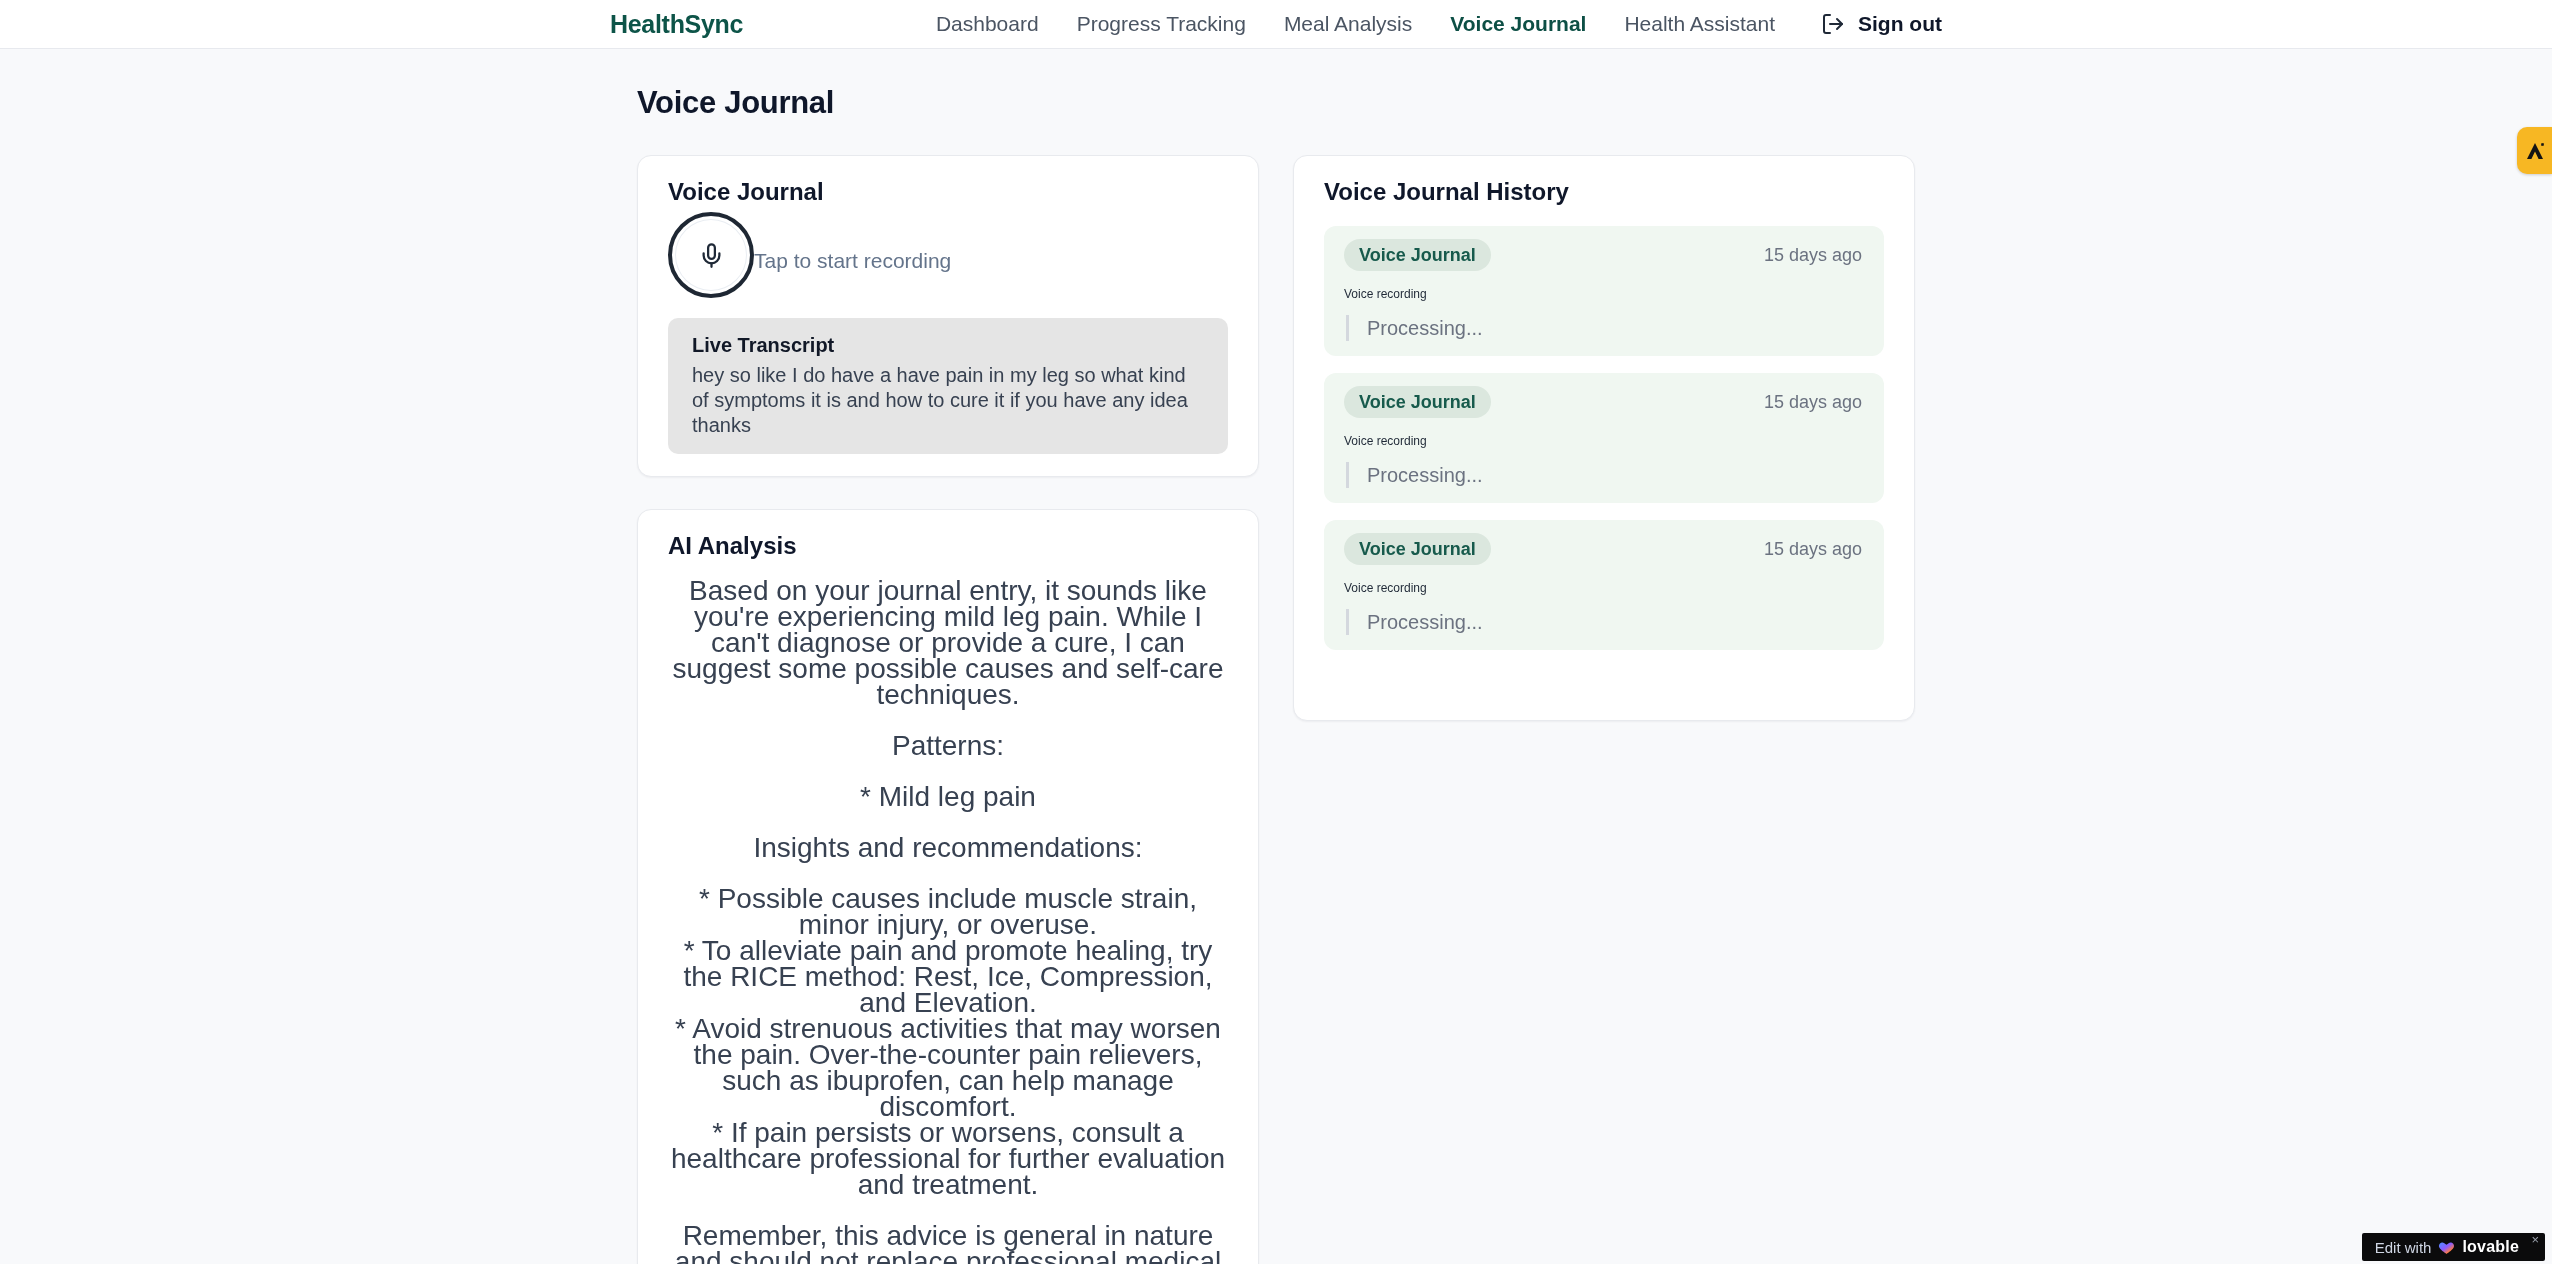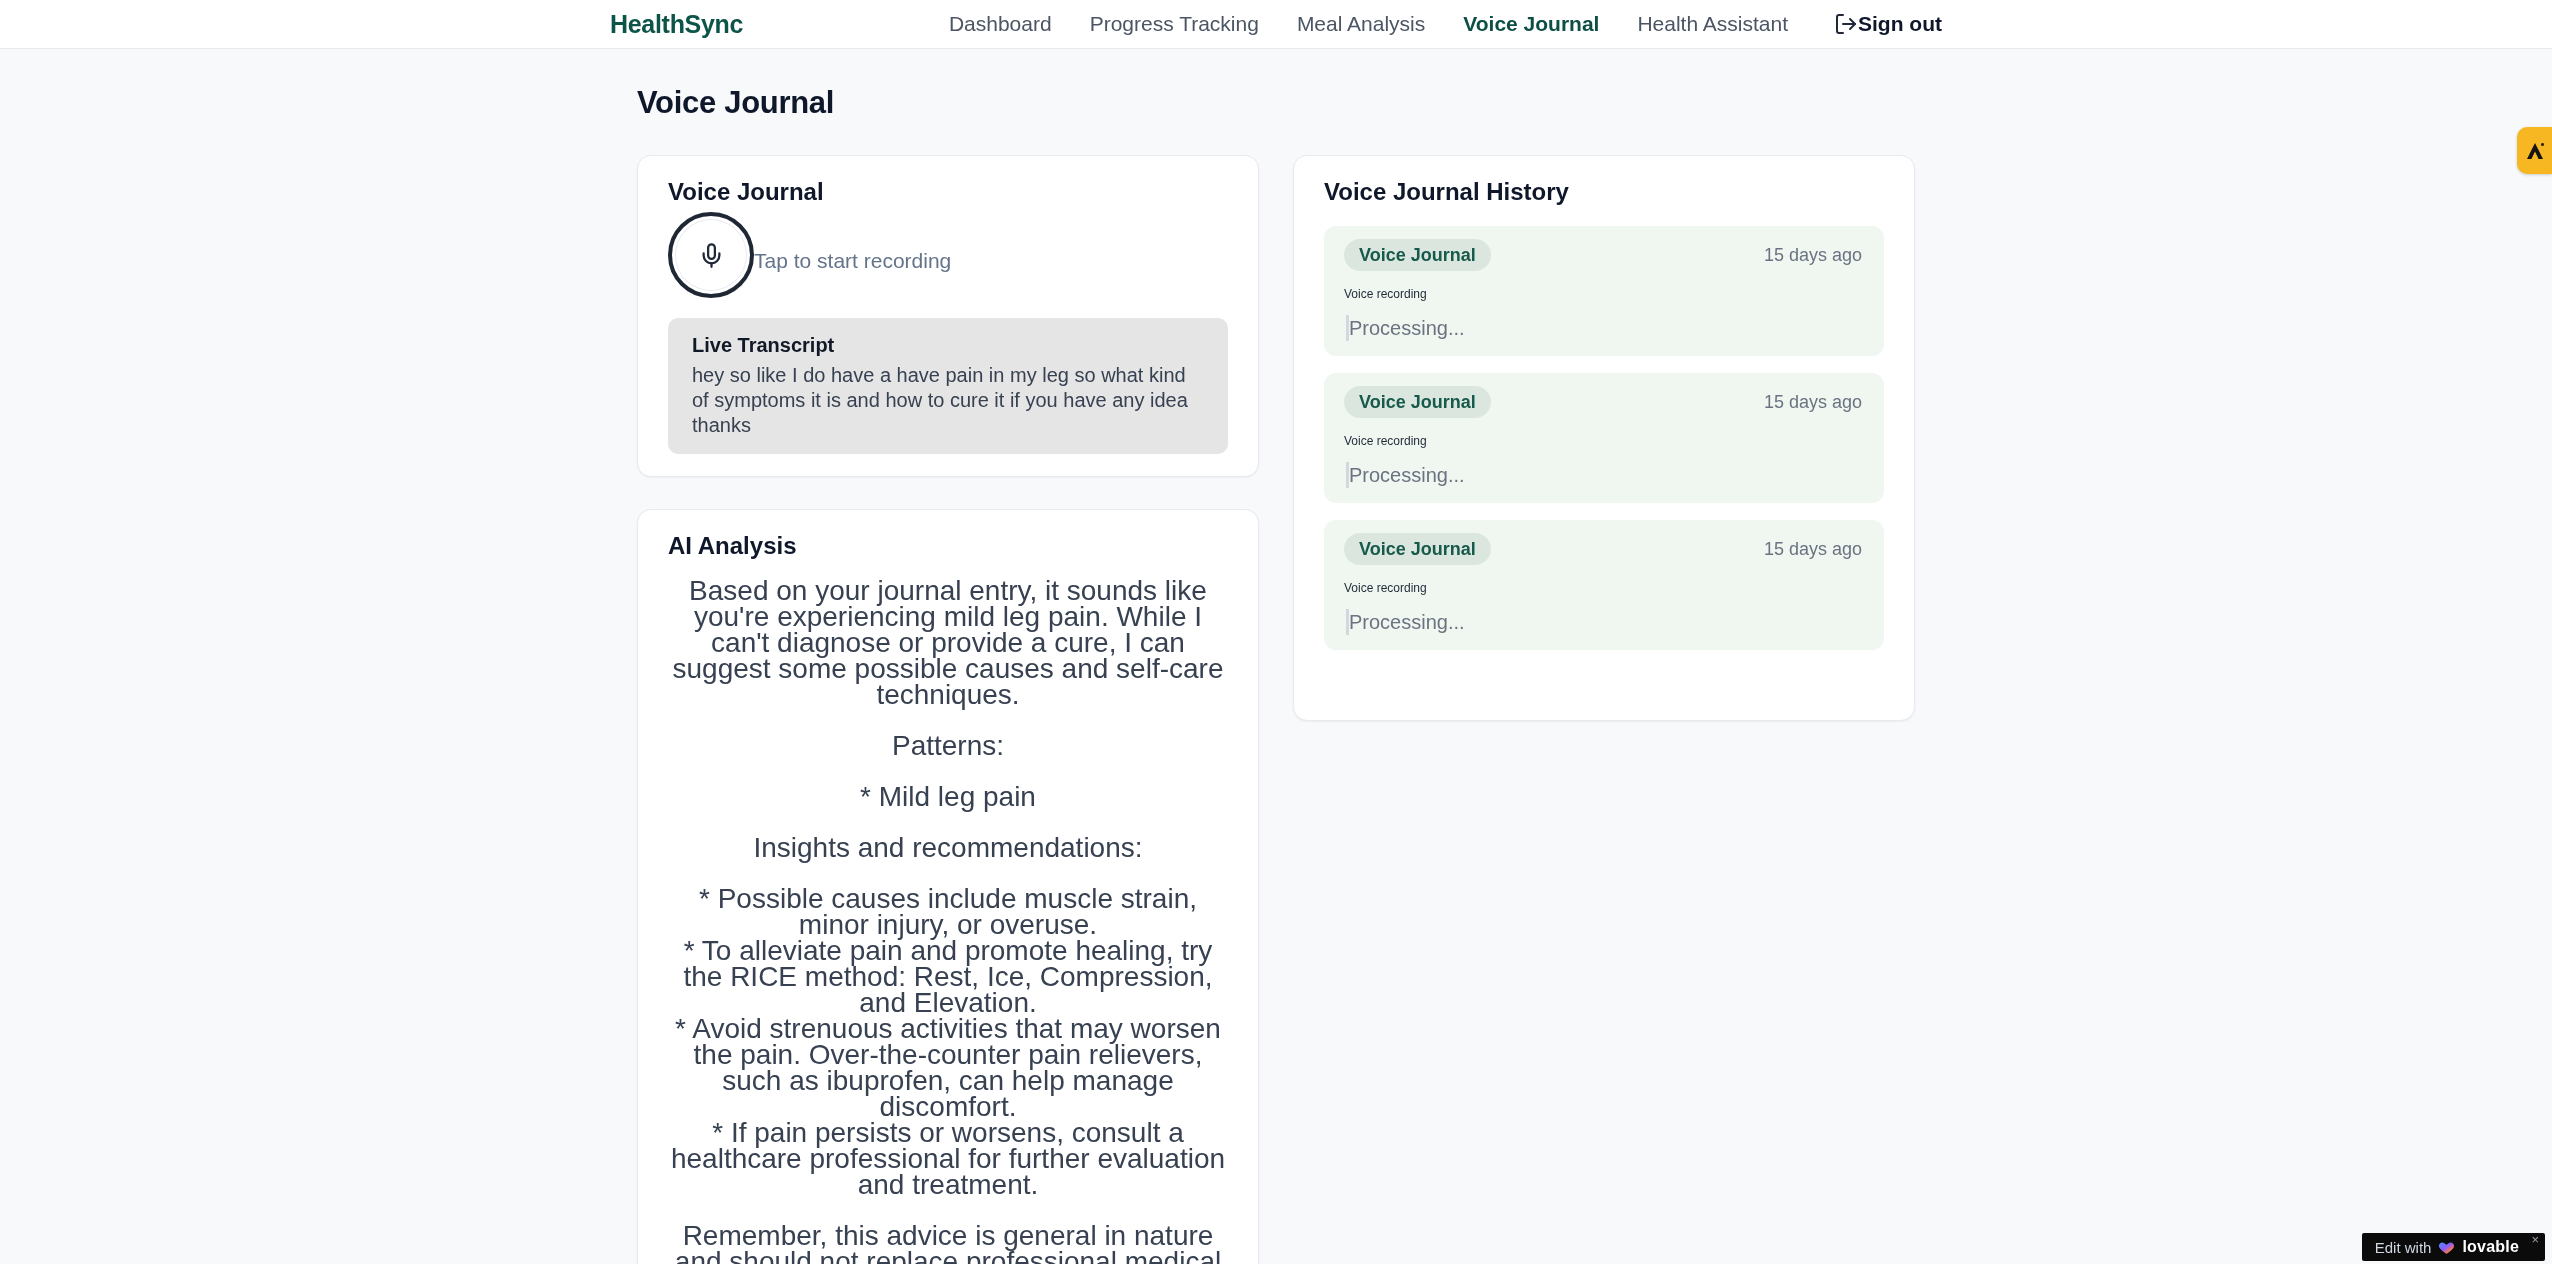--- a/index.html
+++ b/index.html
@@ -11,21 +11,21 @@
     position:relative;
   }
 
   
   .header { height:49px; background:#ffffff; border-bottom:1px solid #e7e9ee; display:flex; align-items:center; }
   .header-inner { width:1332px; margin:0 auto; display:flex; align-items:center; }
   .logo { font-size:25px; font-weight:700; color:#0d5448; letter-spacing:-0.3px; cursor:pointer; }
   .nav { margin-left:auto; display:flex; align-items:flex-end; gap:38px; }
   .nav-link { font-size:21px; color:#4b5563; cursor:pointer; white-space:nowrap; }
   .nav-link.active { color:#0d4f45; font-weight:700; }
-  .signout { display:flex; align-items:center; gap:0; margin-left:46px; cursor:pointer; }
+  .signout { display:flex; align-items:center; gap:13px; margin-left:46px; cursor:pointer; }
   .signout-label { font-size:21px; font-weight:600; color:#0f172a; }
   .signout svg { width:24px; height:24px; stroke:#1f2937; }
 
   
   .main { width:1278px; margin:0 auto; padding-top:36px; }
   .page-title { font-size:31px; font-weight:700; color:#0f172a; margin-bottom:34px; letter-spacing:-0.3px; }
   .grid { display:grid; grid-template-columns:1fr 1fr; gap:34px; align-items:start; }
   .col { display:flex; flex-direction:column; gap:32px; }
   .card {
     background:#ffffff;
@@ -63,21 +63,21 @@
   .history-row1 { display:flex; align-items:center; justify-content:space-between; }
   .history-badge {
     display:inline-block; background:#dbe7de; color:#175a4c;
     font-size:18px; font-weight:700; line-height:18px;
     padding:7px 15px; border-radius:999px;
   }
   .history-time { font-size:18px; color:#6b7280; }
   .history-label { margin-top:11px; font-size:12px; color:#1f2937; line-height:24px; }
   .history-status {
     margin-top:9px; margin-left:2px;
-    border-left:3px solid #d4d8de; 
+    border-left:3px solid #d4d8de; padding-left:18px;
     font-size:20px; color:#6b7280; line-height:26px;
   }
 
   
   .side-tab {
     position:fixed; right:0; top:127px; width:35px; height:47px;
     background:#f7b723; border-radius:10px 0 0 10px;
     display:flex; align-items:center; justify-content:center;
     box-shadow:0 1px 3px rgba(0,0,0,.18); cursor:pointer;
   }

